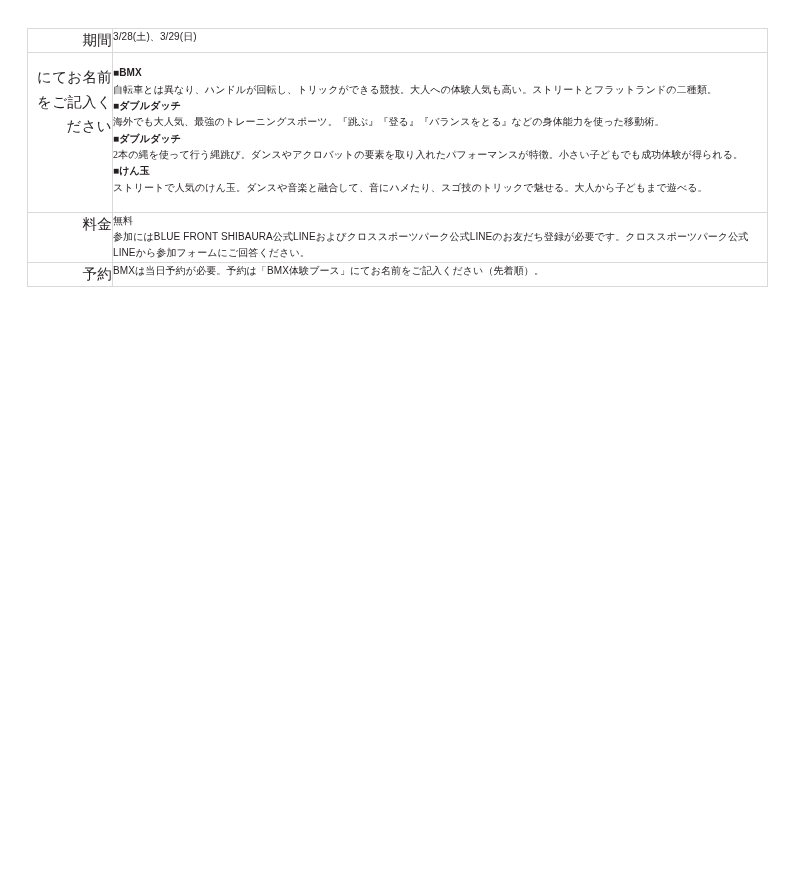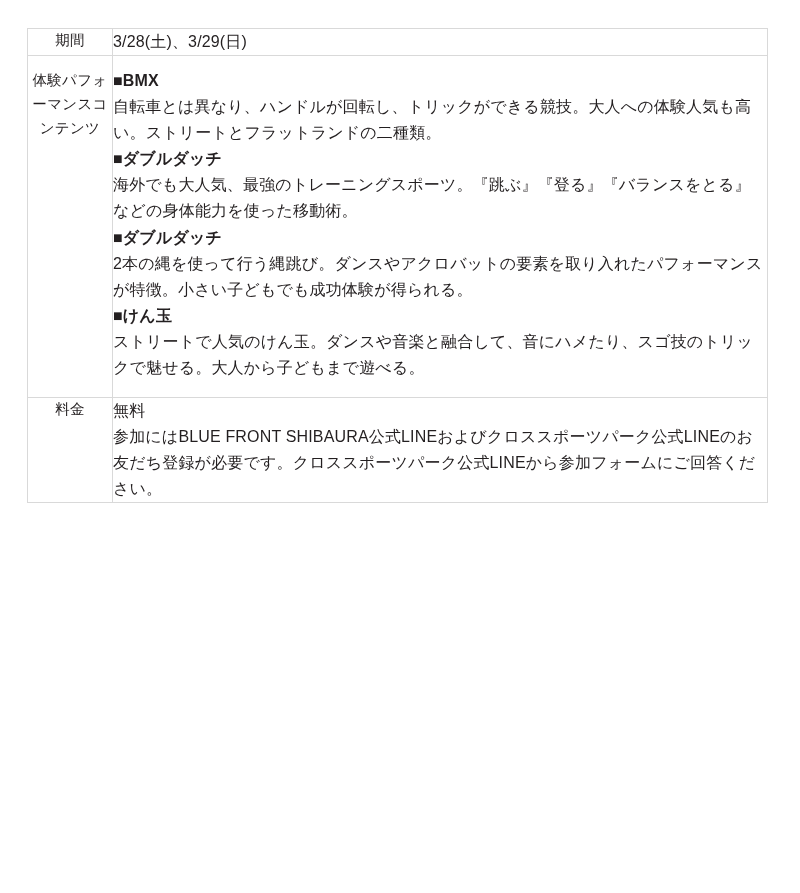--- a/index.html
+++ b/index.html
@@ -29,47 +29,48 @@
     vertical-align: top;
   }
   table.info th, table.info td {
     border: 1px solid #d9d9d9;
     padding: 0;
   }
   th.label {
     width: 85px;
     box-sizing: border-box;
     font-weight: normal;
-    text-align: center;
+    text-align: right;
     font-size: 14.5px;
     line-height: 1.62;
     letter-spacing: 0.02em;
     padding: 13px 0 13px 14px;
     color: #231f20;
     white-space: normal;
     word-break: break-all;
   }
   td.value {
     box-sizing: border-box;
-    font-size: 16px;
+    font-size: 10px;
     line-height: 1.63;
     letter-spacing: 0.01em;
     padding: 13px 16px 14px 18px;
     color: #231f20;
   }
   td.value .line {
     display: block;
   }
   td.value .head {
     display: block;
     font-weight: bold;
     letter-spacing: 0.01em;
   }
   td.value .para {
     display: block;
+    font-family: Liberation Serif, serif;
   }
   .row-exp td.value {
     padding-top: 12px;
     padding-bottom: 16px;
   }
   .row-exp th.label {
     padding-top: 12px;
     line-height: 1.66;
   }
 </style>
@@ -79,34 +80,40 @@
 <div class="page">
   <table class="info">
     <tbody>
       <tr>
         <th class="label">期間</th>
         <td class="value">
           <span class="line">3/28(土)、3/29(日)</span>
         </td>
       </tr>
       <tr class="row-exp">
-        <th class="label">体験パフォーマンスコンテンツ</th>
+        <th class="label">にてお名前をご記入ください</th>
         <td class="value">
           <span class="head">■BMX</span>
           <span class="para">自転車とは異なり、ハンドルが回転し、トリックができる競技。大人への体験人気も高い。ストリートとフラットランドの二種類。</span>
           <span class="head">■ダブルダッチ</span>
           <span class="para">海外でも大人気、最強のトレーニングスポーツ。『跳ぶ』『登る』『バランスをとる』などの身体能力を使った移動術。</span>
           <span class="head">■ダブルダッチ</span>
           <span class="para">2本の縄を使って行う縄跳び。ダンスやアクロバットの要素を取り入れたパフォーマンスが特徴。小さい子どもでも成功体験が得られる。</span>
           <span class="head">■けん玉</span>
           <span class="para">ストリートで人気のけん玉。ダンスや音楽と融合して、音にハメたり、スゴ技のトリックで魅せる。大人から子どもまで遊べる。</span>
         </td>
       </tr>
       <tr>
         <th class="label">料金</th>
         <td class="value">
           <span class="line">無料</span>
           <span class="line">参加にはBLUE FRONT SHIBAURA公式LINEおよびクロススポーツパーク公式LINEのお友だち登録が必要です。クロススポーツパーク公式LINEから参加フォームにご回答ください。</span>
         </td>
       </tr>
+      <tr>
+        <th class="label">予約</th>
+        <td class="value">
+          <span class="line">BMXは当日予約が必要。予約は「BMX体験ブース」にてお名前をご記入ください（先着順）。</span>
+        </td>
+      </tr>
     </tbody>
   </table>
 </div>
 
 </body></html>

